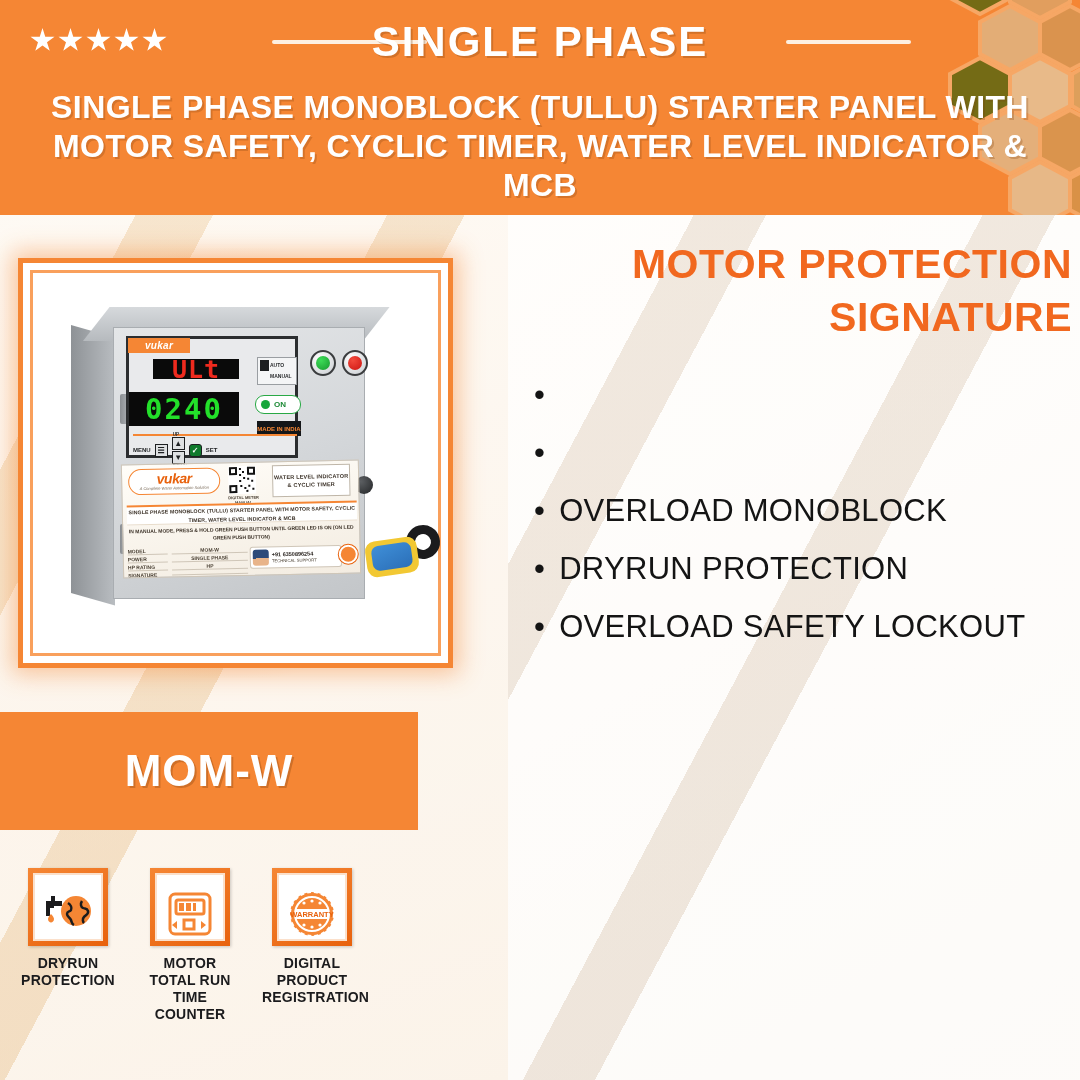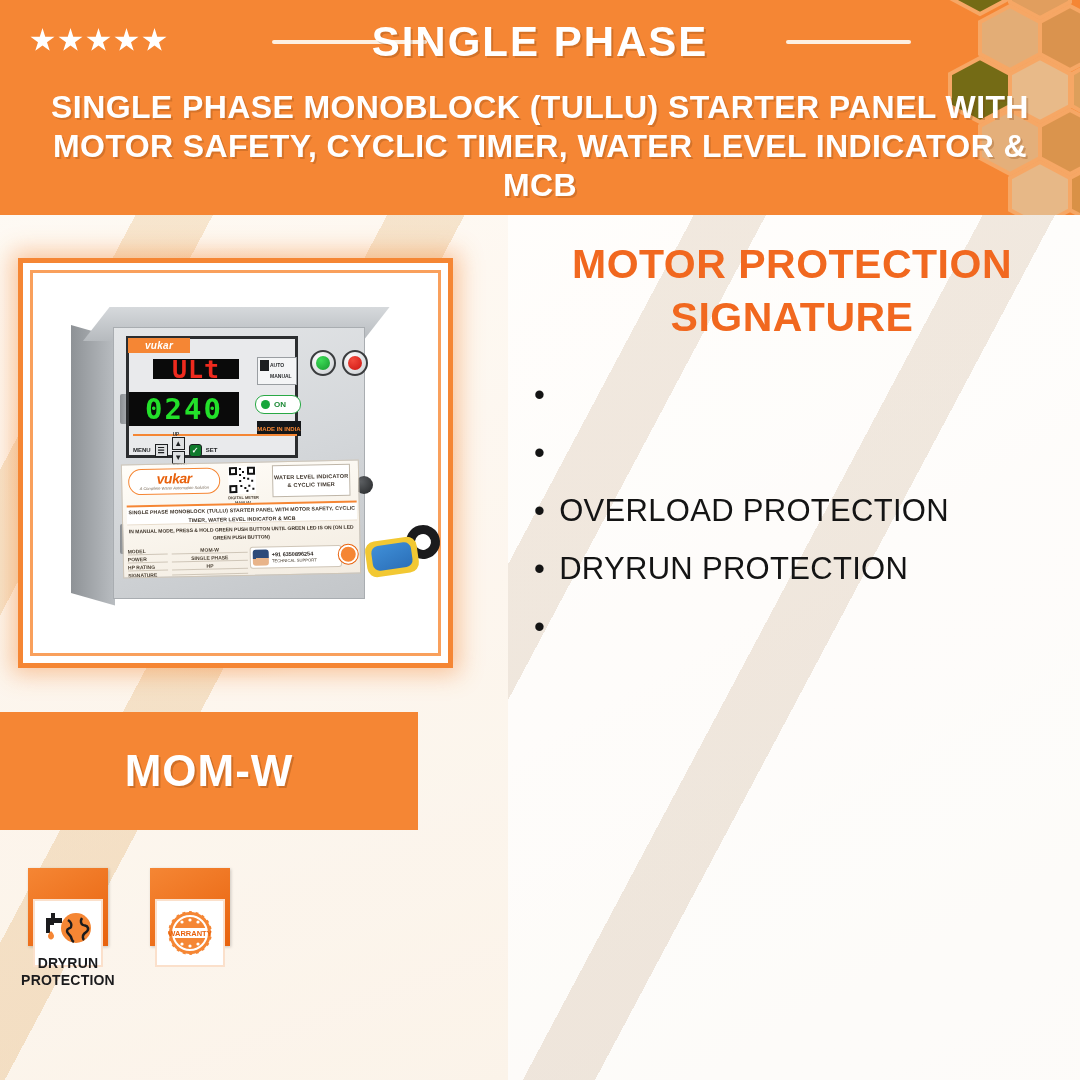--- a/index.html
+++ b/index.html
@@ -226,30 +226,30 @@
   .icons-row { position:absolute; left:18px; top:868px; width:480px; display:flex; gap:22px; }
   .icon-item { width:100px; }
   .icon-box {
     width:80px; height:78px; margin:0 auto;
     background:linear-gradient(150deg,#f58634,#e8620d);
     padding:5px; box-shadow:1px 1px 3px rgba(0,0,0,.2);
   }
   .icon-inner {
     width:100%; height:100%; background:#fff;
     border:2px solid #fbe0cb;
-    display:flex; align-items:center; justify-content:center;margin-top:26px;
+    display:flex; align-items:flex-end; justify-content:center;
   }
   .icon-cap {
     margin-top:9px; text-align:center; font-size:14px; font-weight:700;
     line-height:17px; color:#1b1b1d; letter-spacing:.2px;
   }
 
   
   .feat-title {
-    position:absolute; left:512px; top:238px; width:560px; text-align:center;
+    position:absolute; left:512px; top:238px; width:560px; text-align:right;
     font-size:41px; font-weight:700; color:#f1681f; line-height:53px; letter-spacing:.5px;
   }
   .feat-list { position:absolute; left:534px; top:372px; width:540px; }
   .feat-li {
     display:flex; gap:14px; font-size:31px; line-height:45px;
     color:#141414; letter-spacing:.3px; margin-bottom:13px;
   }
   .feat-bullet { font-size:31px; line-height:45px; }
 </style>
 </head>
@@ -434,20 +434,39 @@
           <path d="M6 26c0 2 1.6 3.5 3 3.5S12 28 12 26c0-2-3-5-3-5s-3 3-3 5z" fill="#f58634"></path>
           <circle cx="34" cy="18" r="15" fill="#f58634"></circle>
           <path d="M26 10c3 2 4 5 3 7s-4 1-4 4 3 3 4 6 1 4 3 5M40 8c-2 3-1 6 1 7s4 0 5 3-2 4-4 6-1 5 0 6" stroke="#1b1b1d" stroke-width="2.5" fill="none"></path>
         </svg>
       </div>
     </div>
     <div class="icon-cap">DRYRUN PROTECTION</div>
   </div>
 
 
+  <div class="icon-item">
+    <div class="icon-box">
+      <div class="icon-inner">
+        <svg width="52" height="50" viewBox="0 0 52 50">
+          <rect x="6" y="5" width="40" height="40" rx="5" fill="none" stroke="#f58634" stroke-width="3"></rect>
+          <rect x="12" y="11" width="28" height="14" rx="2" fill="none" stroke="#f58634" stroke-width="3"></rect>
+          <g fill="#f58634">
+              <rect x="15" y="14" width="5" height="8"></rect>
+              <rect x="22" y="14" width="5" height="8"></rect>
+              <rect x="29" y="14" width="3" height="8"></rect>
+            </g>
+          <path d="M13 32l-5 4 5 4z" fill="#f58634"></path>
+          <rect x="20" y="31" width="10" height="9" fill="none" stroke="#f58634" stroke-width="3"></rect>
+          <path d="M37 32l5 4-5 4z" fill="#f58634"></path>
+        </svg>
+      </div>
+    </div>
+    <div class="icon-cap">MOTOR TOTAL RUN TIME COUNTER</div>
+  </div>
 
   <div class="icon-item">
     <div class="icon-box">
       <div class="icon-inner">
         <svg width="52" height="50" viewBox="0 0 52 50">
           <circle cx="26" cy="25" r="22" fill="#f58634"></circle>
           <circle cx="26" cy="25" r="22" fill="none" stroke="#fff" stroke-width="2" stroke-dasharray="4 3"></circle>
           <circle cx="26" cy="25" r="17" fill="none" stroke="#fff" stroke-width="2"></circle>
           <rect x="10" y="20" width="32" height="10" fill="#fff"></rect>
           <text x="26" y="28" font-size="7.5" font-weight="bold" fill="#e8620d" text-anchor="middle" font-family="Liberation Sans, sans-serif">WARRANTY</text>
@@ -455,40 +474,42 @@
               <circle cx="18" cy="14" r="1.6"></circle>
               <circle cx="26" cy="12" r="1.6"></circle>
               <circle cx="34" cy="14" r="1.6"></circle>
               <circle cx="18" cy="36" r="1.6"></circle>
               <circle cx="26" cy="38" r="1.6"></circle>
               <circle cx="34" cy="36" r="1.6"></circle>
             </g>
         </svg>
       </div>
     </div>
+    <div class="icon-cap">DIGITAL PRODUCT REGISTRATION</div>
   </div>
 
 </div>
 
 <div class="feat-title">
   <div>MOTOR PROTECTION</div>
   <div>SIGNATURE</div>
 </div>
 
 <div class="feat-list">
   <div class="feat-li">
     <span class="feat-bullet">•</span>
   </div>
   <div class="feat-li">
     <span class="feat-bullet">•</span>
   </div>
   <div class="feat-li">
     <span class="feat-bullet">•</span>
-    <span>OVERLOAD PROTECTION</span>
+    <span>OVERLOAD MONOBLOCK</span>
   </div>
   <div class="feat-li">
     <span class="feat-bullet">•</span>
     <span>DRYRUN PROTECTION</span>
   </div>
   <div class="feat-li">
     <span class="feat-bullet">•</span>
+    <span>OVERLOAD SAFETY LOCKOUT</span>
   </div>
 </div>
 
 </body></html>

